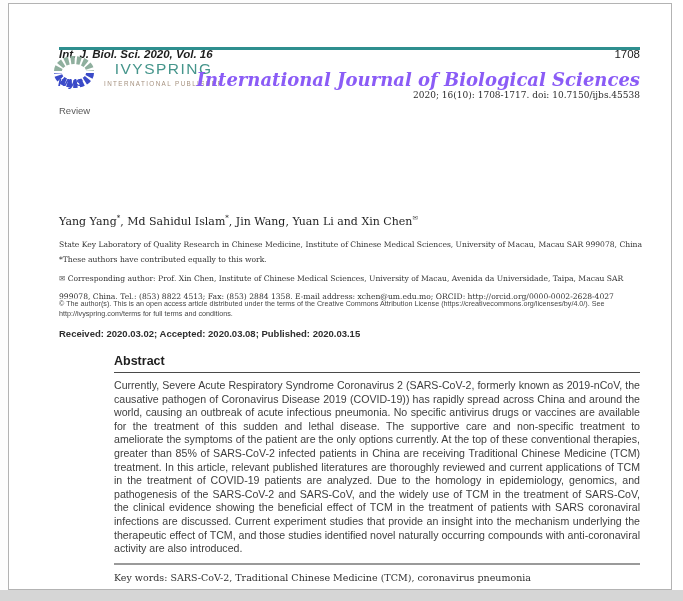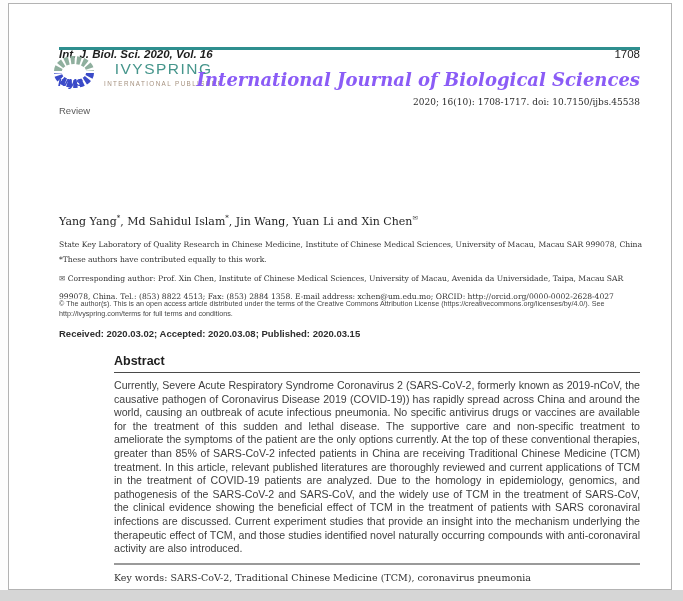--- a/index.html
+++ b/index.html
@@ -24,21 +24,21 @@
   .logo-block { position:absolute; left:41px; top:51px; display:flex; align-items:flex-start; }
   .logo-ring { width:48px; height:42px; }
   .logo-texts { margin-left:6px; padding-top:5px;text-align:center; }
   .pub-name { font-size:15.5px; letter-spacing:1.5px; color:#45958B; font-weight:400; }
   .pub-sub  { font-size:6.3px; letter-spacing:1.4px; color:#a5917f; margin-top:2px; }
 
   
   .journal-block { position:absolute; right:31px; top:57px; text-align:right; }
   .journal-name { font-family:"DejaVu Serif", serif; font-style:italic; font-weight:bold;
                   font-size:18px; color:#8b5cf6;margin-top:8px; }
-  .citation { font-family:"DejaVu Serif", serif; font-size:9px; color:#2c2c2c; margin-top:7px; }
+  .citation { font-family:"DejaVu Serif", serif; font-size:9px; color:#2c2c2c; margin-top:0; }
 
   .review-label { position:absolute; left:50px; top:101px; font-size:9.5px; color:#5a5a5a; }
 
   .title { position:absolute; left:50px; top:118px; font-size:21px; line-height:25.5px;
            color:#3a3a3a; letter-spacing:0.2px; }
 
   .authors { position:absolute; left:50px; top:210px; font-family:"DejaVu Serif", serif;
              font-size:11px; color:#1f1f1f; }
   .authors sup { font-size:7px; }
   .authors .env-sup { font-size:6.5px; color:#444; }

